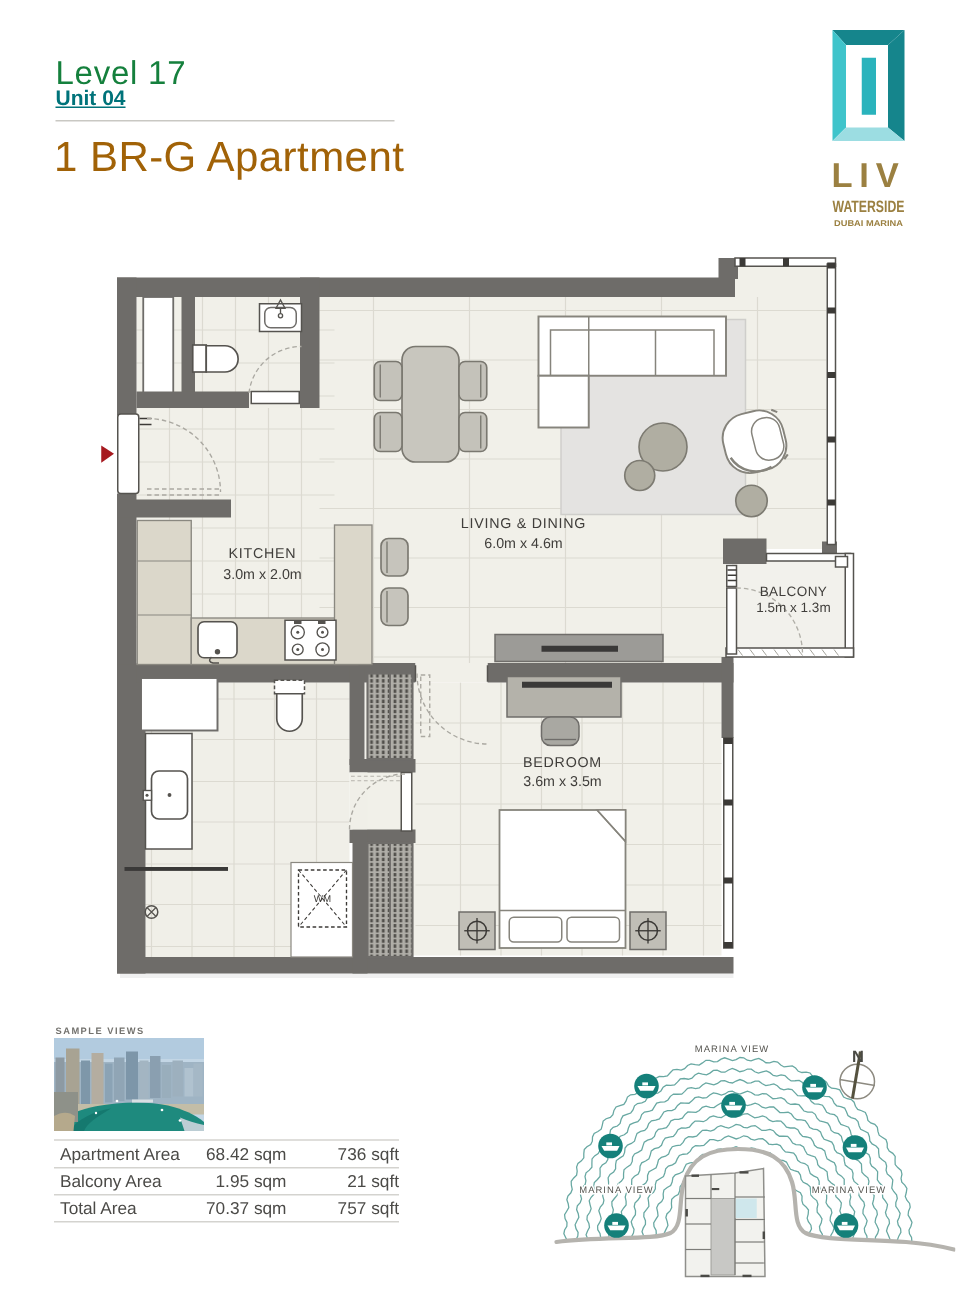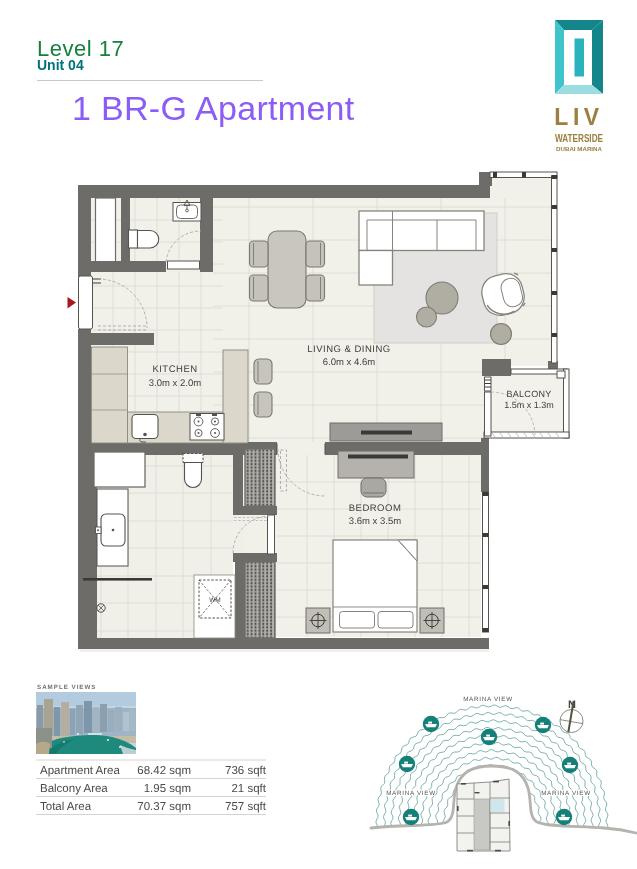--- a/index.html
+++ b/index.html
@@ -5,25 +5,25 @@
   html,body{margin:0;padding:0;background:#ffffff;width:637px;height:869px;-webkit-font-smoothing:antialiased;
     font-family:"Liberation Sans",sans-serif;position:relative;overflow:hidden;}
   .abs{position:absolute;}
   *{-webkit-font-smoothing:antialiased;}
 </style>
 </head>
 <body>
 
 <div class="abs" style="left:37px;top:36px;font-size:22px;color:#15803d;letter-spacing:0.5px;">Level 17</div>
 
-<div class="abs" style="left:37px;top:57px;font-size:14px;font-weight:bold;color:#00737a;">Unit 04</div>
+<div class="abs" style="left:37px;top:57px;font-size:14px;font-weight:bold;color:#00737a;text-decoration:underline;">Unit 04</div>
 
 <div class="abs" style="left:37px;top:80px;width:226px;height:1px;background:#c9c8c3;"></div>
 
-<div class="abs" style="left:36px;top:89px;font-size:34px;color:#8b5cf6;letter-spacing:0.3px;margin-left:36px;">1 BR-G Apartment</div>
+<div class="abs" style="left:36px;top:89px;font-size:28px;color:#a16207;letter-spacing:0.3px;">1 BR-G Apartment</div>
 
 <svg class="abs" style="left:545px;top:16px;" width="70" height="140" viewBox="0 0 70 140">
 
   <g>
       <polygon points="10,4 58,4 47,14 19,14" fill="#15858c"></polygon>
     </g>
 
   <g>
       <polygon points="58,4 58,78 47,69 47,14" fill="#15858c"></polygon>
     </g>

